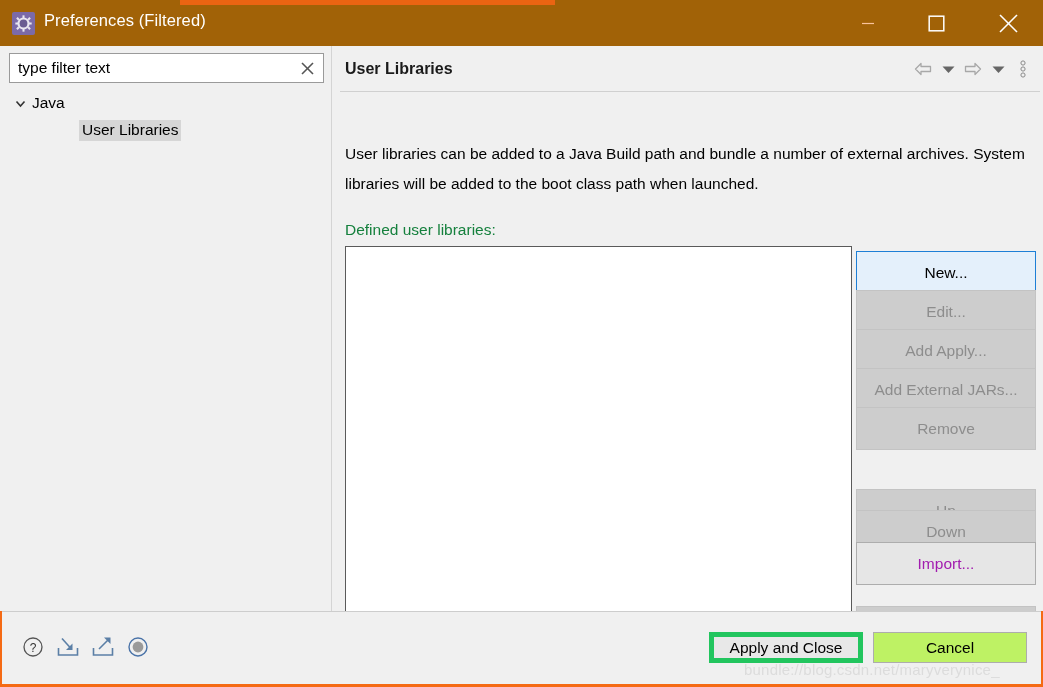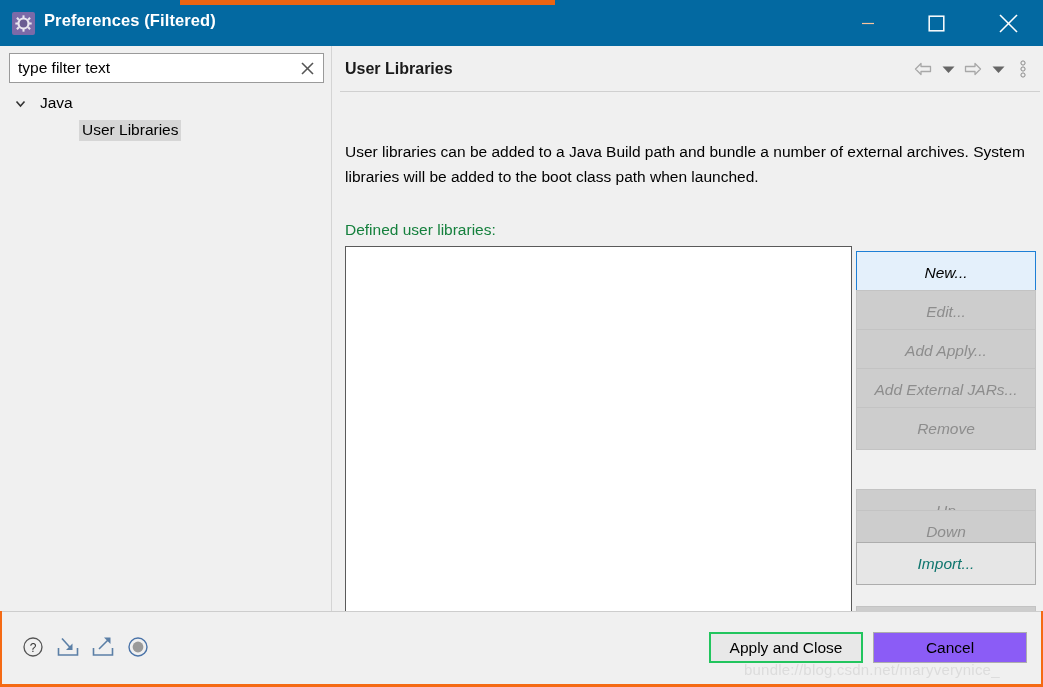--- a/index.html
+++ b/index.html
@@ -19,22 +19,21 @@
     background: #f0f0f0;
     box-sizing: border-box;
   }
 
   
   .titlebar {
     position: absolute;
     left: 0; top: 0;
     width: 1043px;
     height: 46px;
-    background: #0369a1;
-    font-weight: bold;
+    background: #a16207;
   }
   .titlebar-shade {
     position: absolute;
     left: 180px; top: 0;
     width: 375px;
     height: 5px;
     background: #ea6412;
   }
   .title-icon {
     position: absolute;
@@ -195,21 +194,21 @@
     align-items: center;
     justify-content: center;
     cursor: pointer;
   }
   .desc {
     position: absolute;
     left: 13px; top: 93px;
     width: 680px;
     font-size: 15.5px;
     color: #000000;
-    line-height: 25px;
+    line-height: 30px;
   }
   .defined-label {
     position: absolute;
     left: 13px; top: 175px;
     font-size: 15.5px;
     color: #15803d;
     white-space: nowrap;
   }
   .listbox {
     position: absolute;
@@ -234,26 +233,25 @@
     box-sizing: border-box;
     display: flex;
     align-items: center;
     justify-content: center;
     font-size: 15.5px;
     white-space: nowrap;
     background: #cdcdcd;
     border: 1px solid #c3c3c3;
     color: #8d8d8d;
     cursor: default;
-    font-style: italic;
   }
   .sbtn.enabled {
     background: #e6e6e6;
     border: 1px solid #adadad;
-    color: #0f766e;
+    color: #a21caf;
     cursor: pointer;
   }
   .sbtn.focused {
     background: #e4f0fb;
     border: 1px solid #1d7fd6;
     color: #000000;
     cursor: pointer;
   }
 
   
@@ -292,26 +290,26 @@
     display: flex;
     align-items: center;
     justify-content: center;
     font-size: 15.5px;
     white-space: nowrap;
     cursor: pointer;
   }
   .abtn.primary {
     width: 154px;
     background: #e8e8e8;
-    border: 2px solid #22c55e;
+    border: 5px solid #22c55e;
     color: #000000;
   }
   .abtn.secondary {
     width: 154px;
-    background: #8b5cf6;
+    background: #bef264;
     border: 1px solid #adadad;
     color: #000000;
   }
   .watermark {
     position: absolute;
     left: 744px; top: 661px;
     font-size: 15px;
     color: #dcdcdc;
     white-space: nowrap;
     pointer-events: none;
@@ -375,21 +373,21 @@
         <div class="filter-clear">
           <svg width="15" height="15" viewBox="0 0 15 15">
             <line x1="2" y1="2" x2="13" y2="13" stroke="#555555" stroke-width="1.6"></line>
             <line x1="13" y1="2" x2="2" y2="13" stroke="#555555" stroke-width="1.6"></line>
           </svg>
         </div>
       </div>
 
       <div class="tree">
 
-        <div class="tree-row" style="padding-left:10px;gap:8px;">
+        <div class="tree-row" style="padding-left:10px;">
           <span class="tree-chev">
             <svg width="13" height="13" viewBox="0 0 13 13">
               <polyline points="2.5,4.5 6.5,9 10.5,4.5" fill="none" stroke="#333333" stroke-width="1.6"></polyline>
             </svg>
           </span>
           <span class="tree-label">Java</span>
         </div>
 
 
         <div class="tree-row" style="padding-left:77px;">

